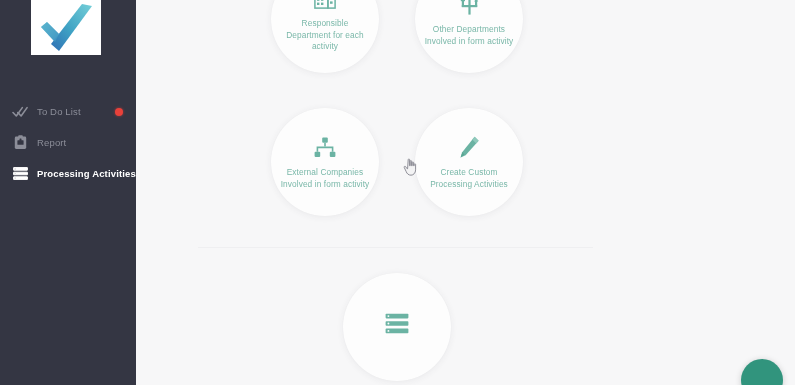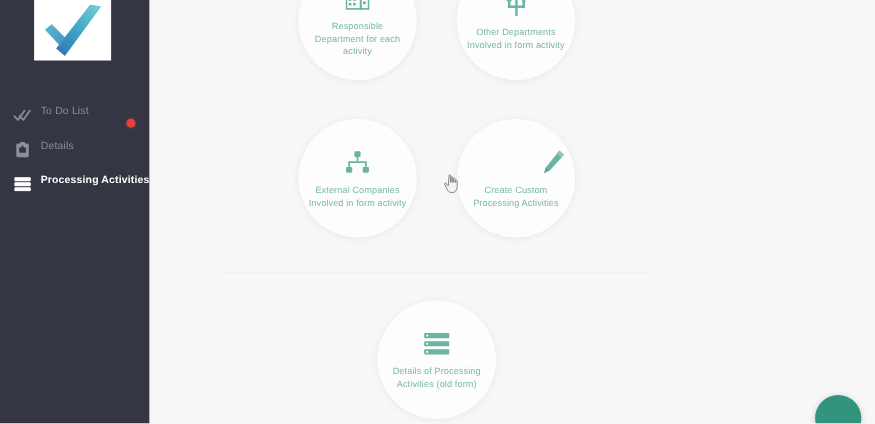--- a/index.html
+++ b/index.html
@@ -45,21 +45,21 @@
   .logo-wrap svg { display:block; }
 
   .nav {
     position: absolute;
     top: 96px;
     left: 0;
     right: 0;
   }
   .nav-item {
     display: flex;
-    align-items: flex-start;
+    align-items: center;
     height: 31px;
     padding-left: 10px;
     position: relative;
     cursor: pointer;
   }
   .nav-icon {
     width: 20px;
     height: 18px;
     display: flex;
     align-items: center;
@@ -134,21 +134,21 @@
     line-height: 11.5px;
     text-align: center;
     color: #79b7a8;
     letter-spacing: 0.1px;
   }
 
   
   #card-responsible   { left: 135px; top: -35px; }
   #card-other-depts   { left: 279px; top: -35px; }
   #card-external      { left: 135px; top: 108px; }
-  #card-create-custom { left: 279px; top: 108px; align-items: flex-end; }
+  #card-create-custom { left: 279px; top: 108px; }
   #card-details-old   { left: 207px; top: 273px; }
 
   .divider {
     position: absolute;
     left: 62px;
     top: 247px;
     width: 395px;
     height: 1px;
     background: #efeff1;
   }
@@ -217,21 +217,21 @@
 
       <div class="nav-item">
         <span class="nav-icon">
           <svg width="13" height="15" viewBox="0 0 13 15">
             <rect x="0.8" y="1.5" width="11.4" height="12.4" rx="1.4" fill="#8c8e99"></rect>
             <rect x="4.2" y="0.2" width="4.6" height="2.6" rx="0.9" fill="#8c8e99"></rect>
             <rect x="3.4" y="5.2" width="6.2" height="4.6" rx="0.6" fill="#343643"></rect>
             <rect x="5.5" y="3.6" width="2" height="4" rx="0.5" fill="#343643"></rect>
           </svg>
         </span>
-        <span class="nav-label">Details</span>
+        <span class="nav-label">Report</span>
       </div>
 
 
       <div class="nav-item active">
         <span class="nav-icon">
           <svg width="15" height="13" viewBox="0 0 15 13">
             <rect x="0.4" y="0.6" width="14.2" height="2.6" rx="0.5" fill="#ffffff"></rect>
             <rect x="0.4" y="5.2" width="14.2" height="2.6" rx="0.5" fill="#ffffff"></rect>
             <rect x="0.4" y="9.8" width="14.2" height="2.6" rx="0.5" fill="#ffffff"></rect>
             <circle cx="2.3" cy="1.9" r="0.55" fill="#343643"></circle>
@@ -313,21 +313,20 @@
         <span class="circle-icon">
           <svg width="24" height="21" viewBox="0 0 24 21">
             <rect x="0.6" y="0.8" width="22.8" height="4.6" rx="0.8" fill="#6bb3a3"></rect>
             <rect x="0.6" y="8.2" width="22.8" height="4.6" rx="0.8" fill="#6bb3a3"></rect>
             <rect x="0.6" y="15.6" width="22.8" height="4.6" rx="0.8" fill="#6bb3a3"></rect>
             <circle cx="3.4" cy="3.1" r="0.95" fill="#fdfdfd"></circle>
             <circle cx="3.4" cy="10.5" r="0.95" fill="#fdfdfd"></circle>
             <circle cx="3.4" cy="17.9" r="0.95" fill="#fdfdfd"></circle>
           </svg>
         </span>
-        <span class="circle-label">Details of Processing Activities (old form)</span>
       </div>
 
       <span class="cursor">
         <svg width="16" height="18" viewBox="0 0 16 18">
           <path d="M5.2 1.6 c0-0.8 1.4-0.8 1.4 0 v6.1 h0.6 V3.2 c0-0.8 1.4-0.8 1.4 0 v4.5 h0.6 V4.6 c0-0.8 1.4-0.8 1.4 0 v3.1 h0.6 V6.4 c0-0.8 1.4-0.8 1.4 0 v5.4 c0 3.2-2.2 5.4-4.6 5.4 c-2.4 0-4.2-1.6-4.8-3.6 L1.2 9.4 c-0.4-0.9 0.9-1.6 1.5-0.7 l1.3 2.0 h0.6 Z" fill="#f3f3f4" stroke="#7c7c86" stroke-width="0.85" stroke-linejoin="round"></path>
         </svg>
       </span>
 
     </div>
 

